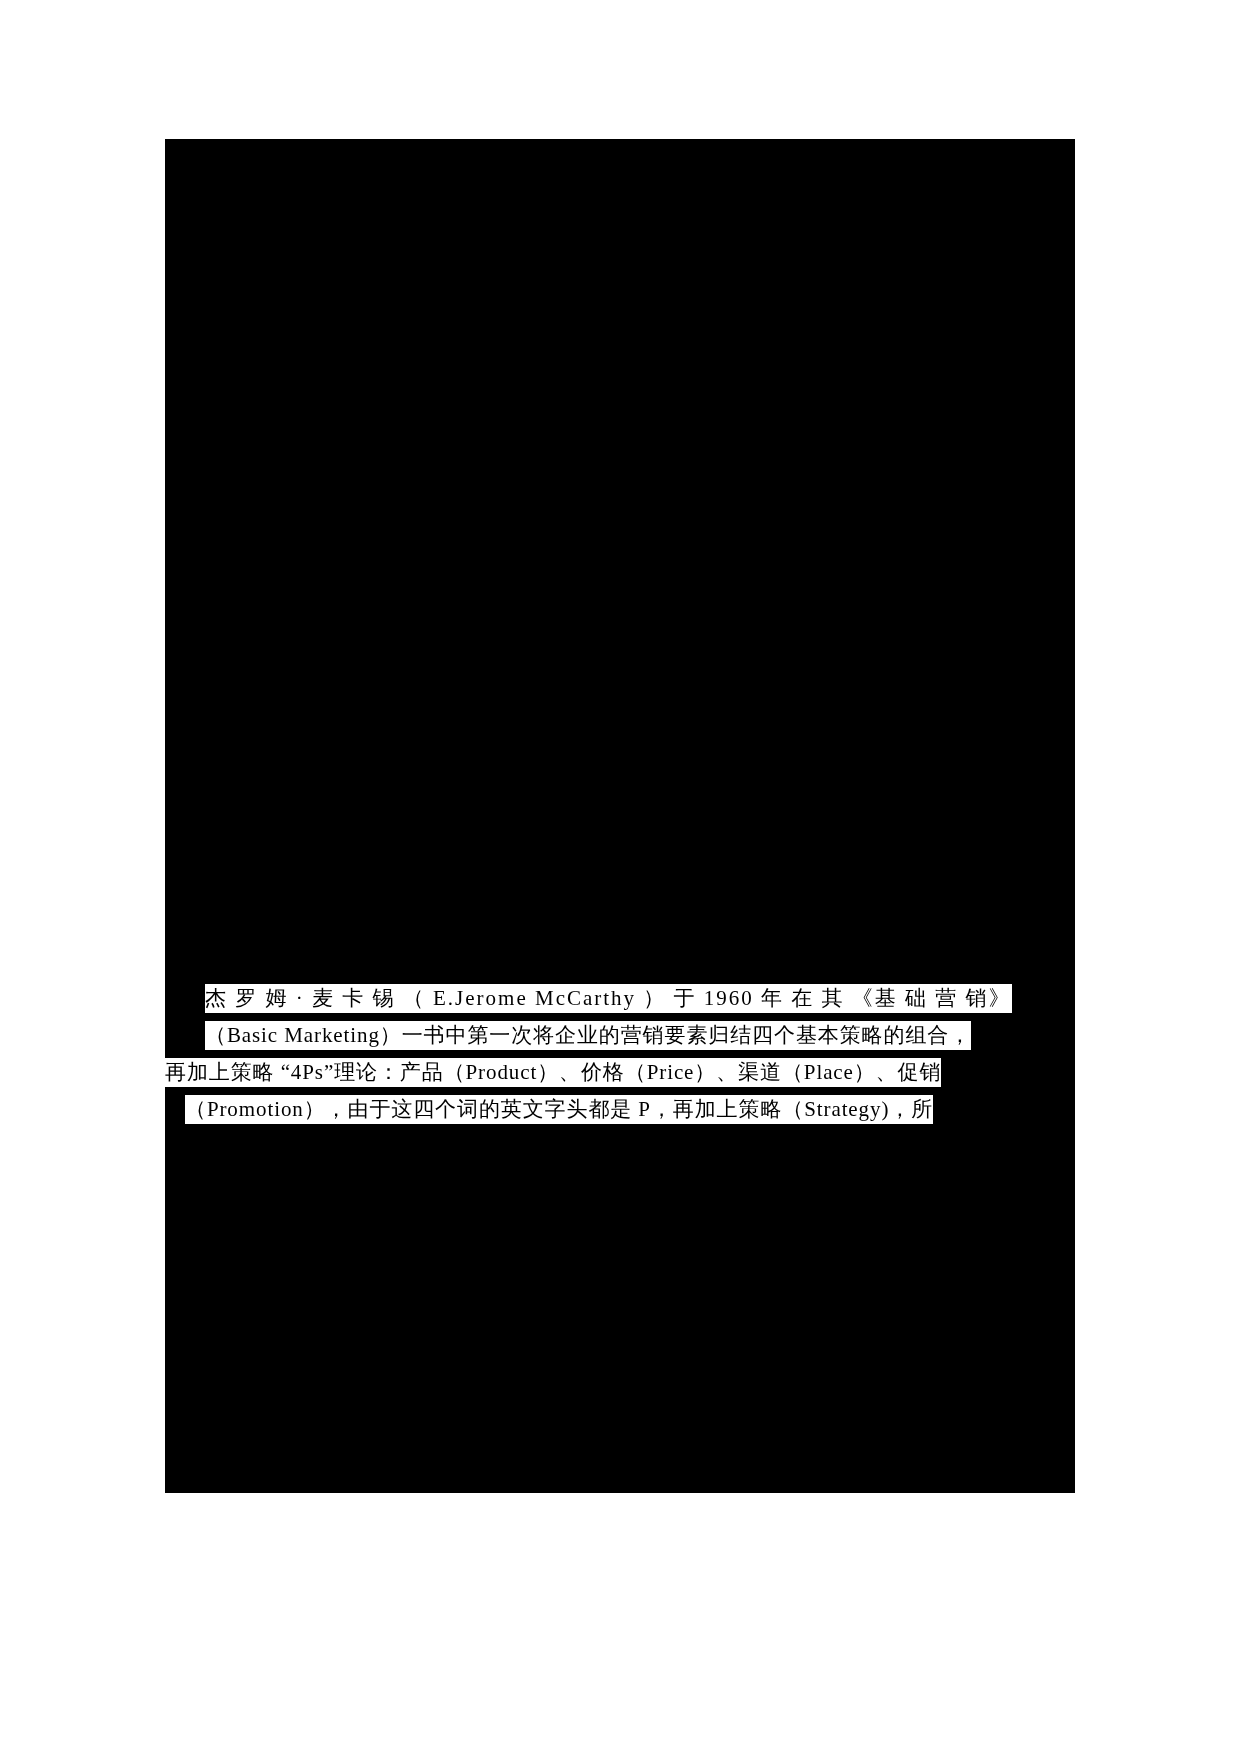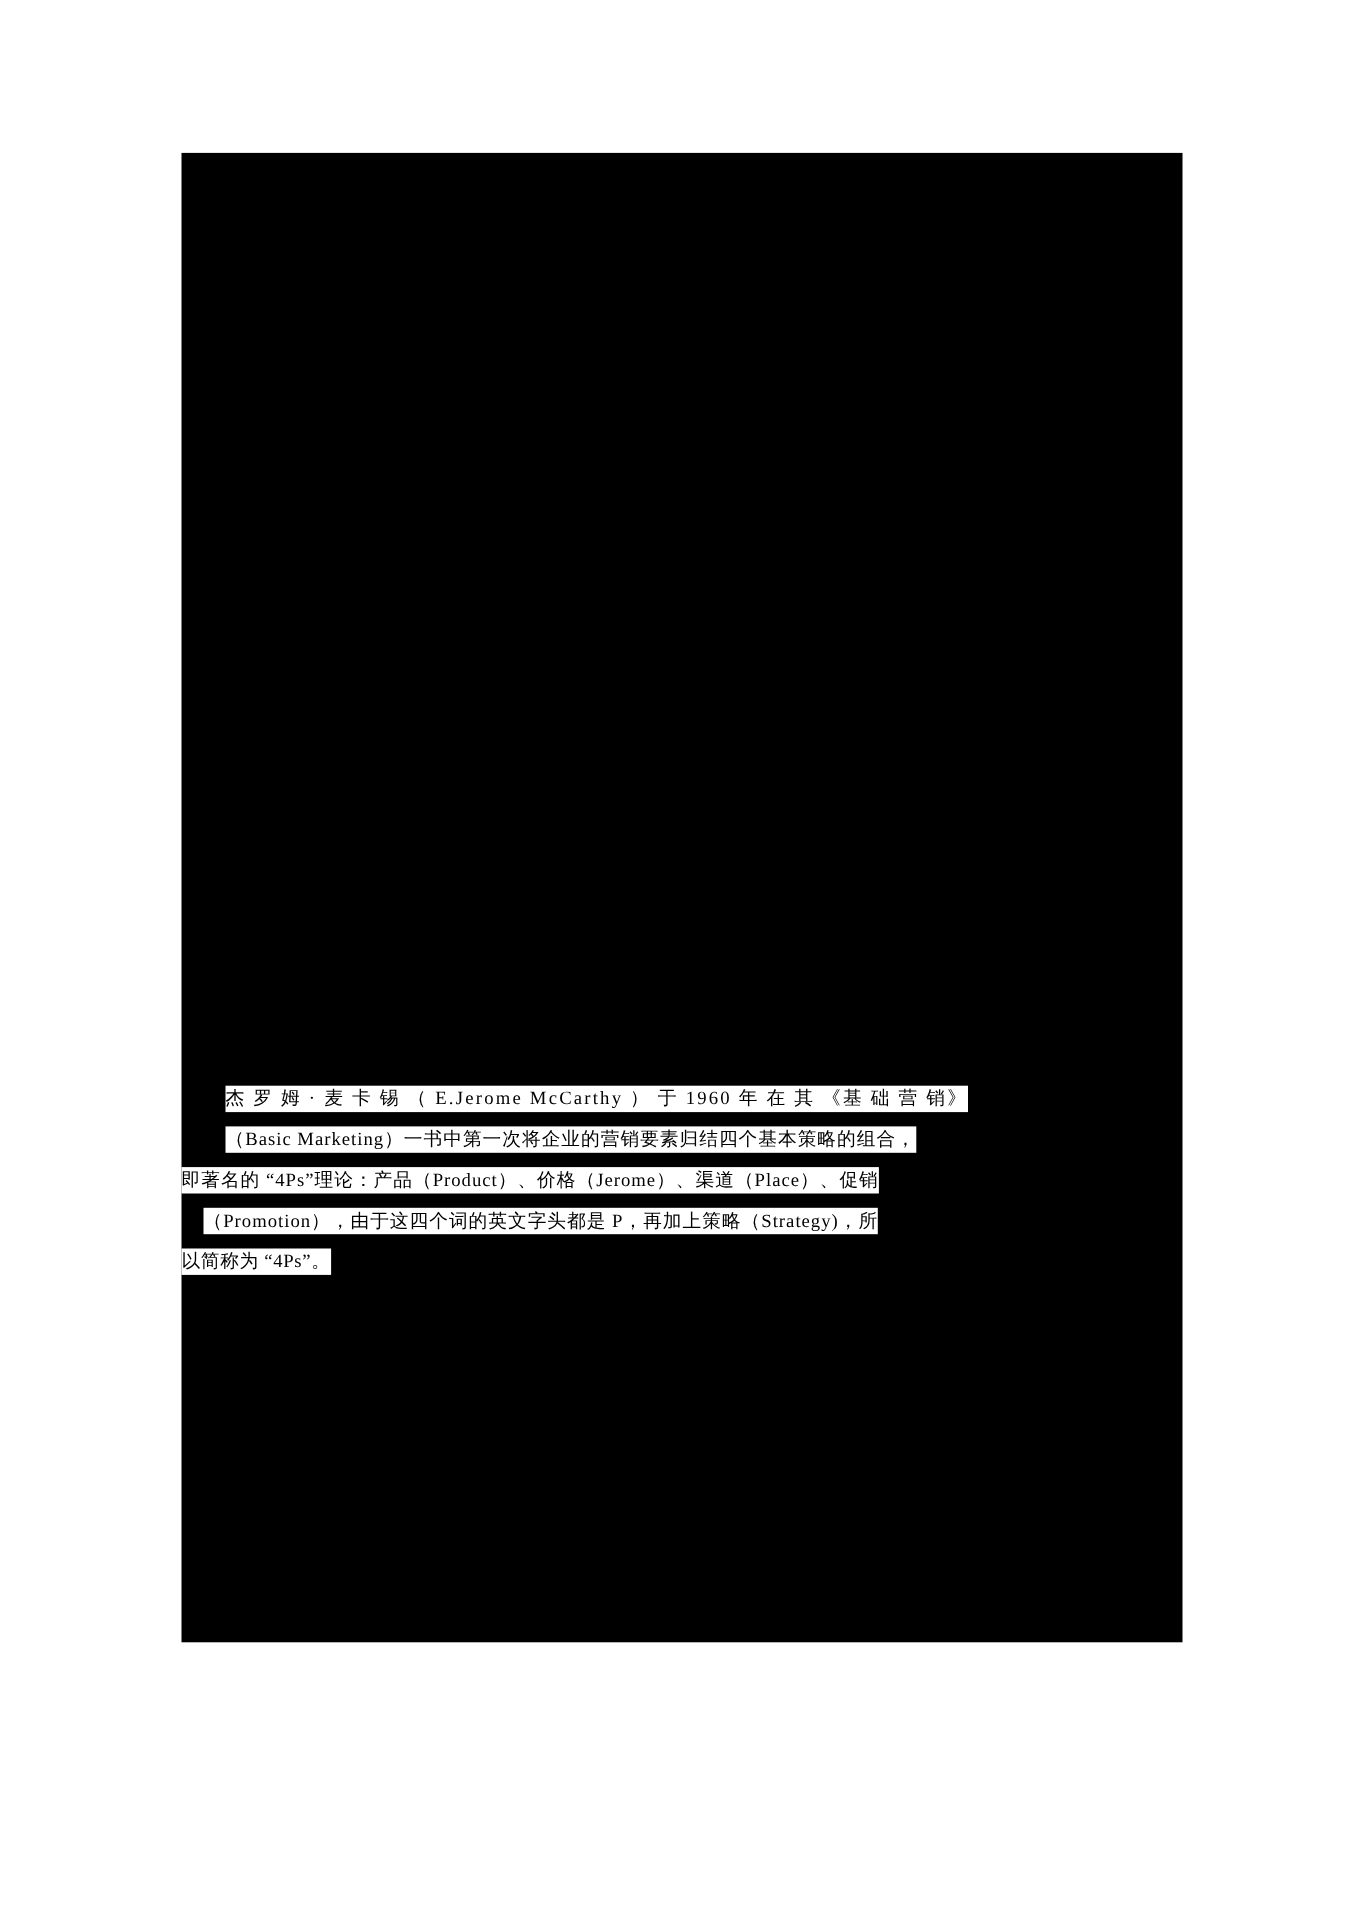--- a/index.html
+++ b/index.html
@@ -33,21 +33,21 @@
     height: 1354px;
     background: #000000;
   }
 
   
   .doc-body {
     position: absolute;
     left: 165px;
     top: 980px;
     width: 910px;
-    font-size: 17px;
+    font-size: 21px;
     line-height: 37px;
     color: #000000;
   }
 
   .doc-line {
     display: block;
     white-space: nowrap;
     margin: 0;
     padding: 0;
     height: 37px;
@@ -69,18 +69,17 @@
 </head>
 <body>
 
 <div class="page">
 
   <div class="redaction-block"></div>
 
   <div class="doc-body">
     <div class="doc-line l1"><span class="seg">杰 罗 姆 · 麦 卡 锡 （ E.Jerome  McCarthy ） 于 1960 年 在 其 《基 础 营 销》</span></div>
     <div class="doc-line l2"><span class="seg">（Basic Marketing）一书中第一次将企业的营销要素归结四个基本策略的组合，</span></div>
-    <div class="doc-line l3"><span class="seg">即著名的 “4Ps”理论：产品（Product）、价格（Jerome）、渠道（Place）、促销</span></div>
+    <div class="doc-line l3"><span class="seg">再加上策略 “4Ps”理论：产品（Product）、价格（Price）、渠道（Place）、促销</span></div>
     <div class="doc-line l4"><span class="seg">（Promotion），由于这四个词的英文字头都是 P，再加上策略（Strategy)，所</span></div>
-    <div class="doc-line l5"><span class="seg">以简称为 “4Ps”。</span></div>
   </div>
 
 </div>
 
 </body></html>

